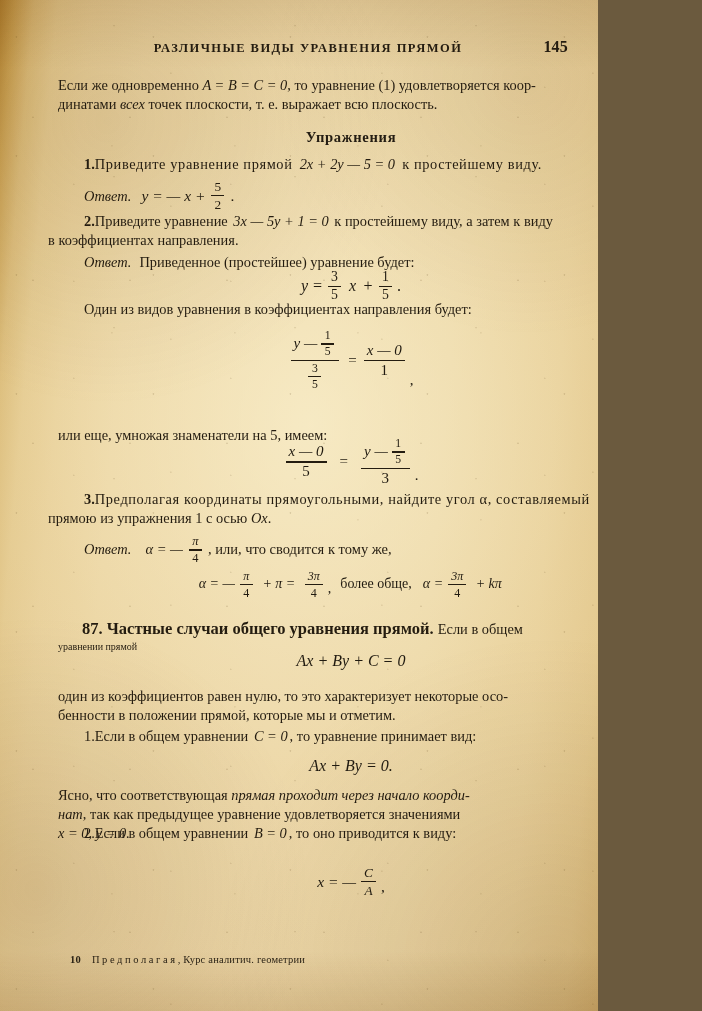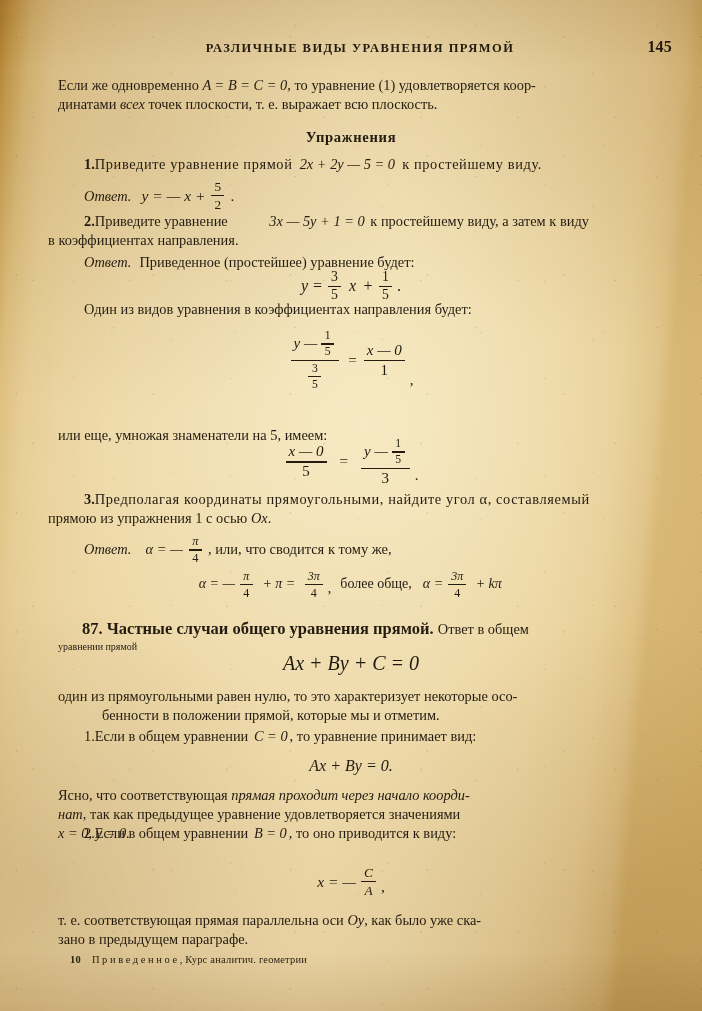--- a/index.html
+++ b/index.html
@@ -2,21 +2,21 @@
 <html><head>
 <meta charset="utf-8">
 <style>
   html, body {
     margin: 0;
     padding: 0;
     background: #6b5a3e;
   }
   .page {
     position: relative;
-    width: 702px;
+    width: 598px;
     height: 1011px;
     overflow: hidden;
     background:
       radial-gradient(ellipse 120% 90% at 52% 42%, rgba(255,248,215,0.60) 0%, rgba(250,235,185,0.22) 38%, rgba(220,188,120,0.05) 62%, rgba(170,130,60,0.12) 100%),
       linear-gradient(95deg, #b07f2c 0px, #c59a49 14px, #d8b774 34px, #e2c78d 58px, #e6cd98 92px, #e9d2a1 150px, #ead4a6 330px, #e9d3a3 480px, #e6cd98 590px, #e1c58b 650px, #d9b97a 685px, #cfa962 702px),
       #e7cfa0;
     font-family: "Liberation Serif", "DejaVu Serif", serif;
     color: #231c12;
   }
   .page::after {
@@ -205,21 +205,21 @@
         <span class="frac">
           <span class="num">5</span>
           <span class="bar"></span>
           <span class="den">2</span>
         </span>
         <span>.</span>
       </span>
     </div>
 
     <div class="tb" style="top:212px;">
-      <span style="margin-left:26px;" class="bold">2.</span><span>Приведите уравнение </span><span class="mi" style="padding:0 2px;margin-left:36px;">3x — 5y + 1 = 0</span><span> к простейшему виду, а затем к виду</span>
+      <span style="margin-left:26px;" class="bold">2.</span><span>Приведите уравнение </span><span class="mi" style="padding:0 2px;">3x — 5y + 1 = 0</span><span> к простейшему виду, а затем к виду</span>
     </div>
     <div class="tb nj" style="top:231px; left:48px;">в коэффициентах направления.</div>
 
     <div class="tb nj" style="top:253px;">
       <span class="it" style="margin-left:26px; margin-right:8px;">Ответ.</span><span>Приведенное (простейшее) уравнение будет:</span>
     </div>
 
     <div class="eq" style="top:270px;">
       <span class="eqi">
         <span class="mi">y =</span>
@@ -342,30 +342,30 @@
           <span class="bar"></span>
           <span class="den">4</span>
         </span>
         <span class="mi op" style="margin-left:3px;">+ kπ</span>
       </span>
     </div>
 
     <div class="tb nj" style="top:618px; font-size:16.5px;">
       <span class="bold" style="margin-left:24px;">87.</span>
       <span class="bold">Частные случаи общего уравнения прямой.</span>
-      <span style="font-size:14.4px;">Ответ в общем</span>
+      <span style="font-size:14.4px;">Если в общем</span>
     </div>
     <div class="tb nj" style="top:640px; font-size:10px;">уравнении прямой</div>
 
-    <div class="eq" style="top:652px; font-size:20px;">
+    <div class="eq" style="top:652px; font-size:16px;">
       <span class="mi">Ax + By + C = 0</span>
     </div>
 
-    <div class="tb nj" style="top:687px;">один из прямоугольными равен нулю, то это характеризует некоторые осо-</div>
-    <div class="tb nj" style="top:706px;margin-left:44px;">бенности в положении прямой, которые мы и отметим.</div>
+    <div class="tb nj" style="top:687px;">один из коэффициентов равен нулю, то это характеризует некоторые осо-</div>
+    <div class="tb nj" style="top:706px;">бенности в положении прямой, которые мы и отметим.</div>
 
     <div class="tb nj" style="top:727px;">
       <span style="margin-left:26px;">1.</span><span>Если в общем уравнении </span><span class="mi" style="padding:0 2px;">C = 0</span><span>, то уравнение принимает вид:</span>
     </div>
 
     <div class="eq" style="top:757px; font-size:16px;">
       <span class="mi">Ax + By = 0.</span>
     </div>
 
     <div class="tb" style="top:805px;">
@@ -387,24 +387,20 @@
         <span class="mi">x = —</span>
         <span class="frac">
           <span class="num mi">C</span>
           <span class="bar"></span>
           <span class="den mi">A</span>
         </span>
         <span style="align-self:flex-end; padding-bottom:2px;">,</span>
       </span>
     </div>
 
-    <div class="tb nj" style="top:911px;">
-      <span>т. е. соответствующая прямая параллельна оси </span><span class="mi">Oy</span><span>, как было уже ска-</span>
-    </div>
-    <div class="tb nj" style="top:930px;">зано в предыдущем параграфе.</div>
 
     <div class="footline" style="top:954px;">
-      <span class="num0">10</span><span class="name">Приведенное</span><span>, Курс аналитич. геометрии</span>
+      <span class="num0">10</span><span class="name">Предполагая</span><span>, Курс аналитич. геометрии</span>
     </div>
 
   </div>
   <div class="speck"></div>
 </div>
 
 </body></html>

